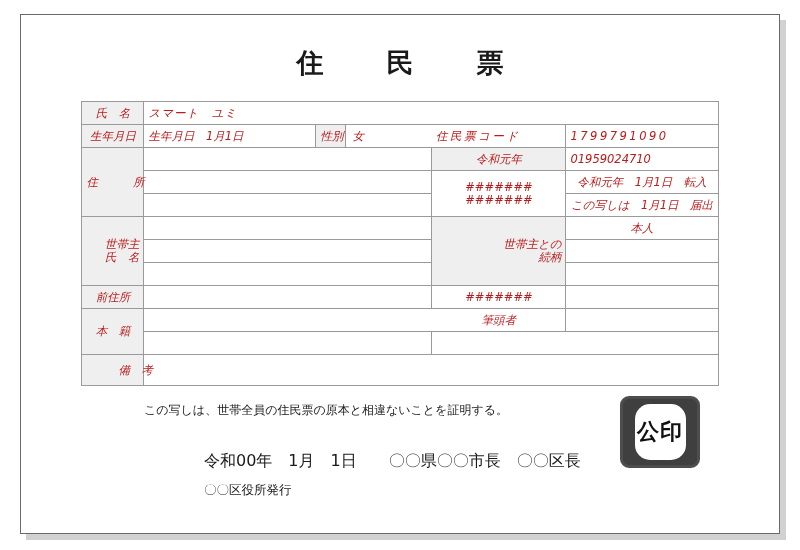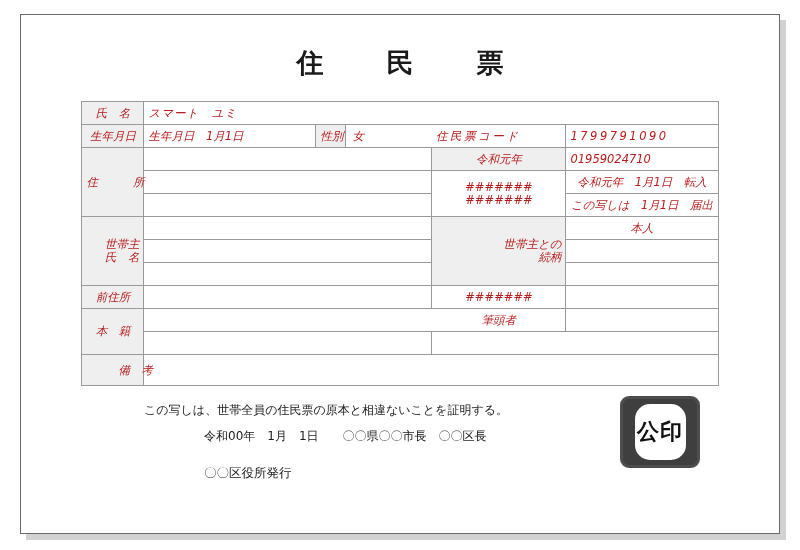--- a/index.html
+++ b/index.html
@@ -98,28 +98,28 @@
     width: 636px;
     margin: 14px auto 0;
     position: relative;
     color: #1a1a1a;
   }
   .f-line1 {
     font-size: 12px;
     padding-left: 62px;
   }
   .f-line2 {
-    font-size: 12px;
+    font-size: 16px;
     padding-left: 122px;
-    margin-top: 9px;
+    margin-top: 32px;
   }
   .f-line3 {
     font-size: 12.5px;
     padding-left: 122px;
-    margin-top: 20px;
+    margin-top: 10px;
   }
   .seal {
     position: absolute;
     right: 18px;
     top: -6px;
     width: 74px;
     height: 66px;
     border: 3px solid #4d4d4d;
     border-radius: 9px;
     background: #3f3f3f;

